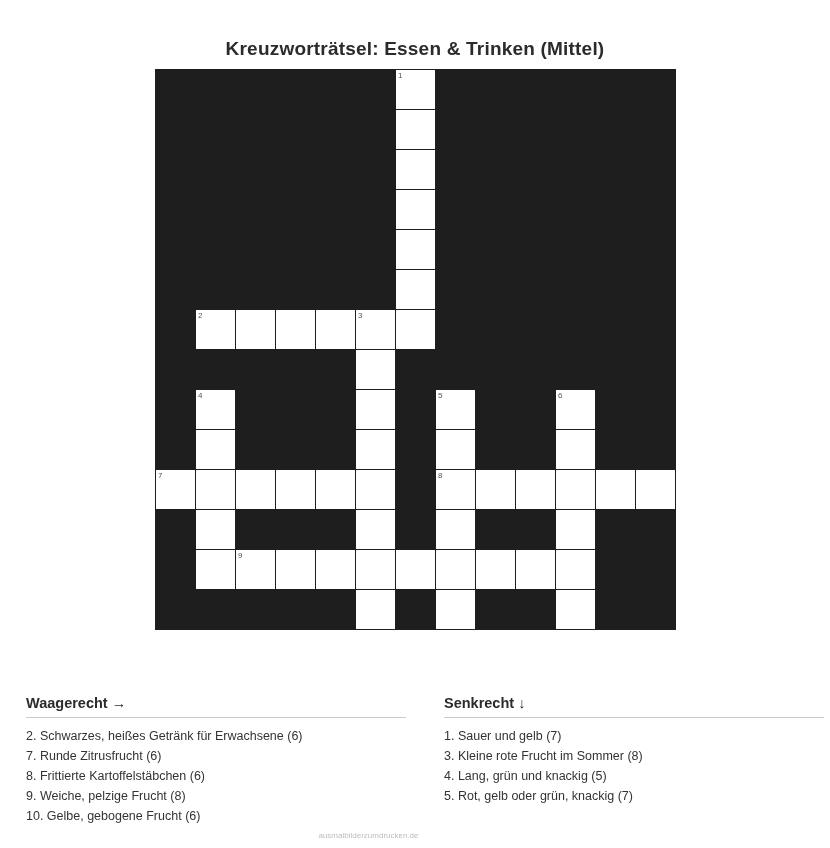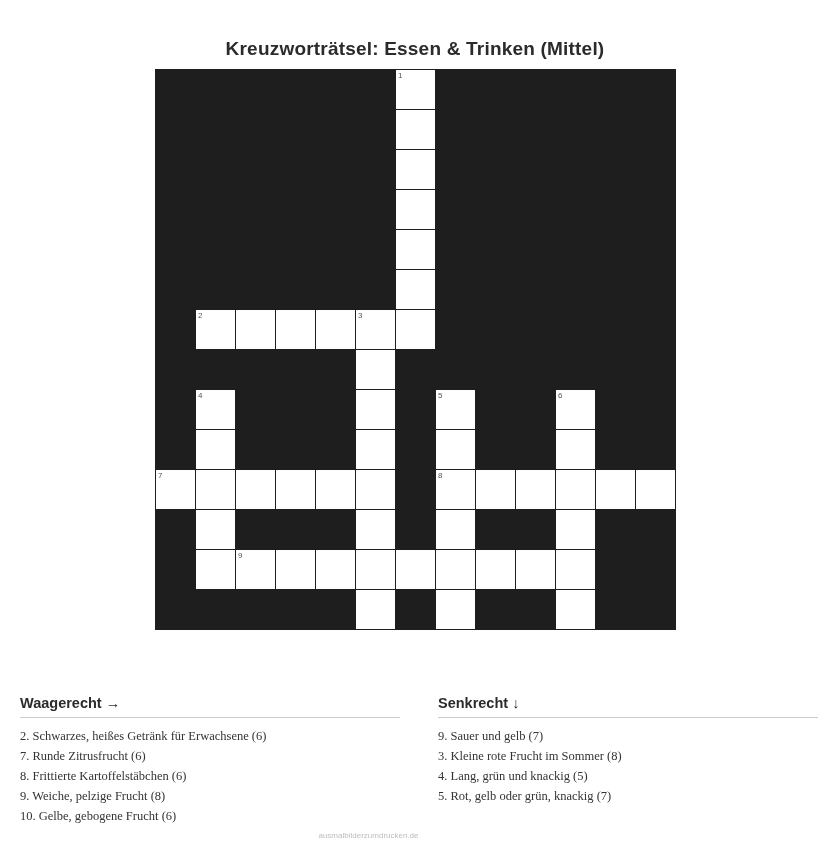--- a/index.html
+++ b/index.html
@@ -59,39 +59,39 @@
     color: #555555;
     font-family: "Liberation Sans", sans-serif;
   }
   .clues {
     position: absolute;
     top: 695px;
     left: 0;
     width: 830px;
     display: flex;
     gap: 8px;
+    justify-content: center;
   }
   .clue-col {
     width: 380px;
   }
   .clue-col.left { margin-left: 20px; }
   .clue-col.right { margin-left: 30px; }
   .clue-head {
     font-size: 14.5px;
     font-weight: bold;
     color: #2b2b2b;
     padding-bottom: 6px;
     border-bottom: 1px solid #cccccc;
     margin-bottom: 8px;
   }
   .clue-list {
     list-style: none;
     margin: 0;
     padding: 0;
-    font-family: Liberation Serif, serif;
   }
   .clue-list li {
     font-size: 12.5px;
     line-height: 18px;
     color: #333333;
     padding: 1px 0;
   }
   .footer {
     position: absolute;
     bottom: 8px;
@@ -349,21 +349,21 @@
         <li>2. Schwarzes, heißes Getränk für Erwachsene (6)</li>
         <li>7. Runde Zitrusfrucht (6)</li>
         <li>8. Frittierte Kartoffelstäbchen (6)</li>
         <li>9. Weiche, pelzige Frucht (8)</li>
         <li>10. Gelbe, gebogene Frucht (6)</li>
       </ul>
   </div>
   <div class="clue-col right">
     <div class="clue-head">Senkrecht ↓</div>
     <ul class="clue-list" id="down-list">
-        <li>9. Sauer und gelb (7)</li>
+        <li>1. Sauer und gelb (7)</li>
         <li>3. Kleine rote Frucht im Sommer (8)</li>
         <li>4. Lang, grün und knackig (5)</li>
         <li>5. Rot, gelb oder grün, knackig (7)</li>
       </ul>
   </div>
 </div>
 
 <div class="footer">ausmalbilderzumdrucken.de</div>
 
 </body></html>

